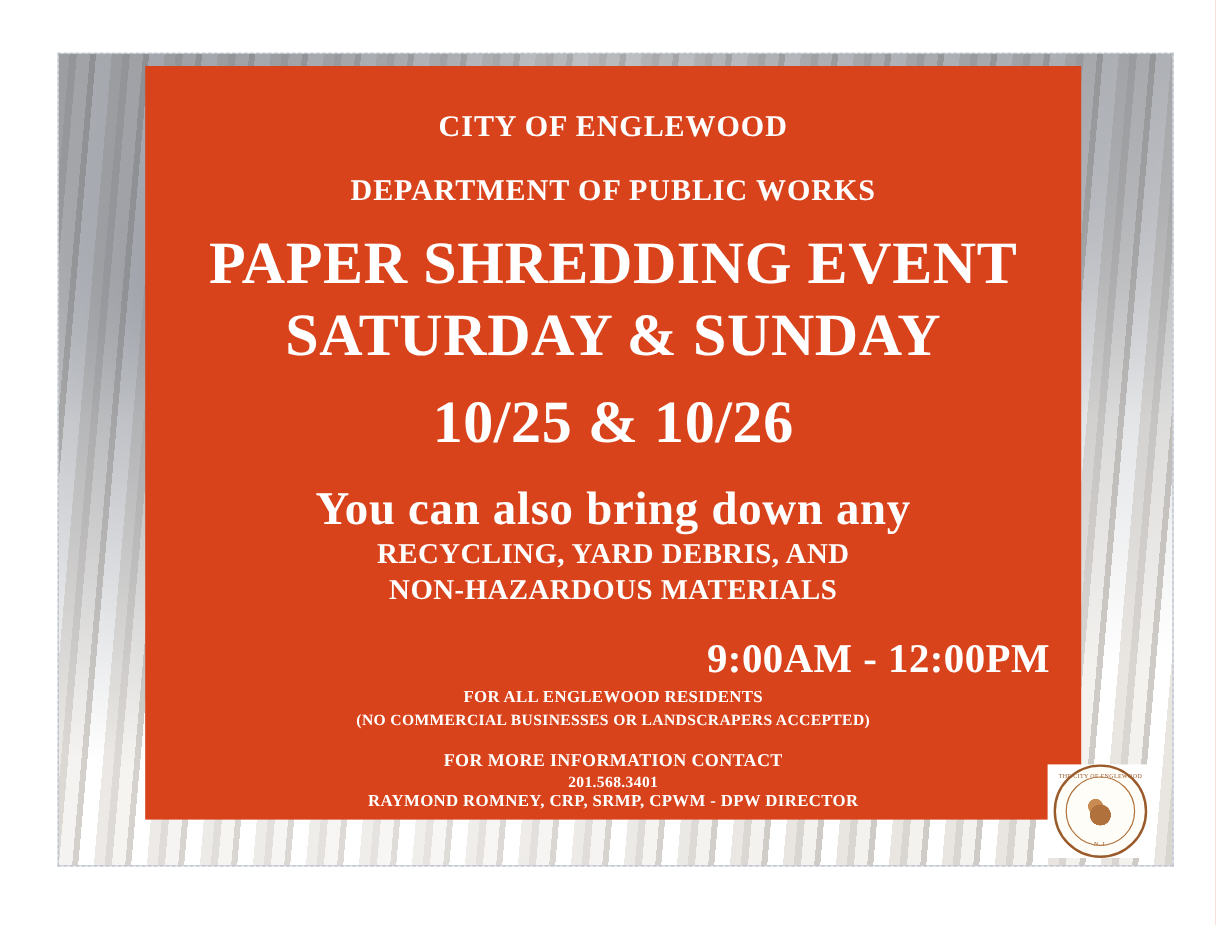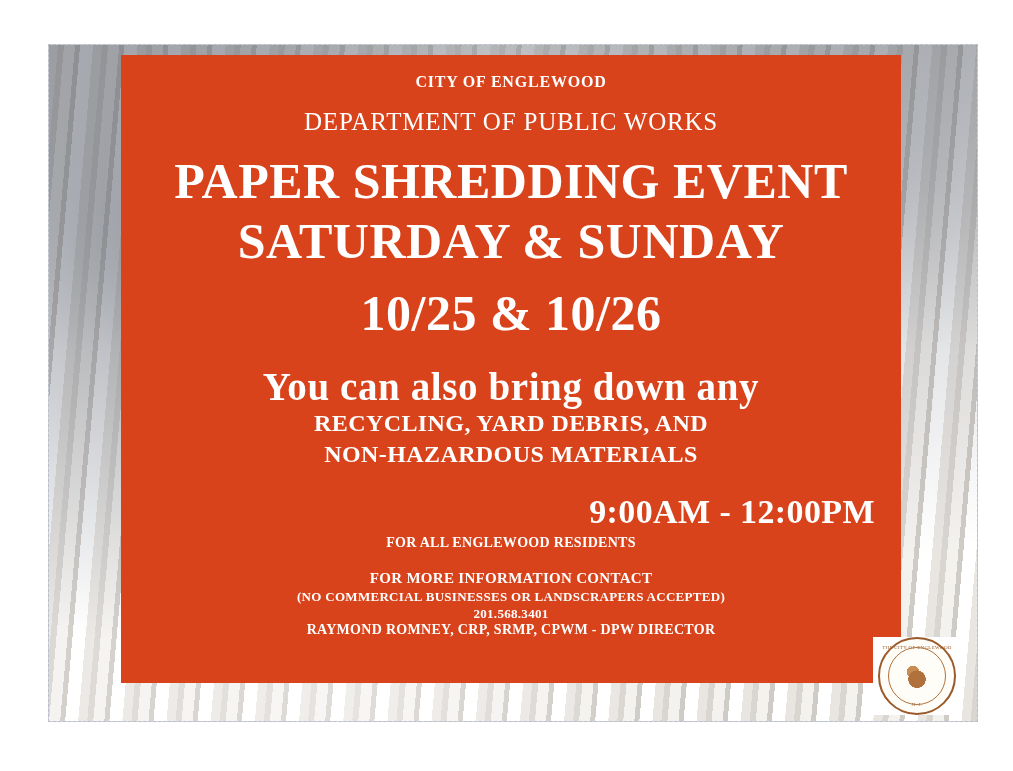--- a/index.html
+++ b/index.html
@@ -59,30 +59,30 @@
     background: #d9431b;
     color: #ffffff;
     text-align: center;
     box-sizing: border-box;
     padding: 12px 26px 0 26px;
   }
 
   .line { margin: 0; line-height: 1.04; }
 
   .t-city {
-    font-size: 16px;
+    font-size: 25px;
     letter-spacing: .8px;
     font-weight: bold;
-    margin-top: 7px;
+    margin-top: 26px;
   }
   .t-dept {
     font-size: 25px;
     letter-spacing: .8px;
-    font-weight: normal;
-    margin-top: 18px;
+    font-weight: bold;
+    margin-top: 28px;
   }
   .t-title {
     font-size: 50px;
     font-weight: bold;
     letter-spacing: 0.5px;
     margin-top: 20px;
   }
   .t-days {
     font-size: 50px;
     font-weight: bold;
@@ -220,23 +220,23 @@
     <p class="line t-days">SATURDAY &amp; SUNDAY</p>
     <p class="line t-dates">10/25 &amp; 10/26</p>
 
     <p class="line t-bring">You can also bring down any</p>
     <p class="line t-items" style="margin-top:2px">RECYCLING, YARD DEBRIS, AND</p>
     <p class="line t-items" style="margin-top:2px">NON-HAZARDOUS MATERIALS</p>
 
     <p class="line t-time">9:00AM - 12:00PM</p>
 
     <p class="line t-residents">FOR ALL ENGLEWOOD RESIDENTS</p>
+    <p class="line t-nocommercial">(NO COMMERCIAL BUSINESSES OR LANDSCRAPERS ACCEPTED)</p>
+
     <p class="line t-contact">FOR MORE INFORMATION CONTACT</p>
-
-    <p class="line t-nocommercial">(NO COMMERCIAL BUSINESSES OR LANDSCRAPERS ACCEPTED)</p>
     <p class="line t-phone">201.568.3401</p>
     <p class="line t-director">RAYMOND ROMNEY, CRP, SRMP, CPWM - DPW DIRECTOR</p>
 
   </div>
 
   <div class="seal-box">
     <div class="seal">
       <span class="seal-text-top">THE CITY OF ENGLEWOOD</span>
       <span class="seal-inner"></span>
       <span class="seal-text-bottom">N. J.</span>

